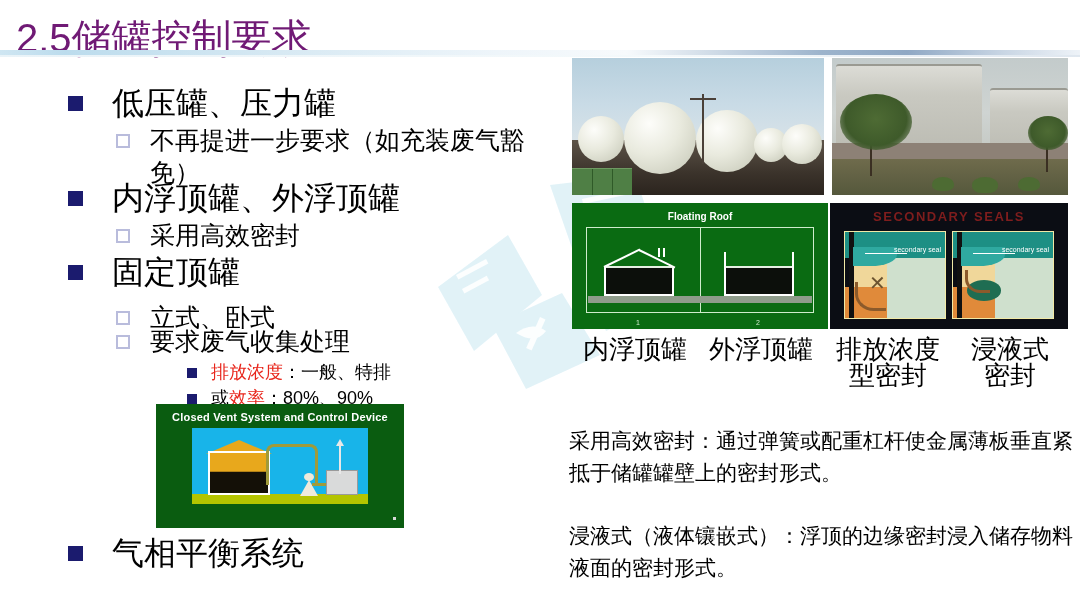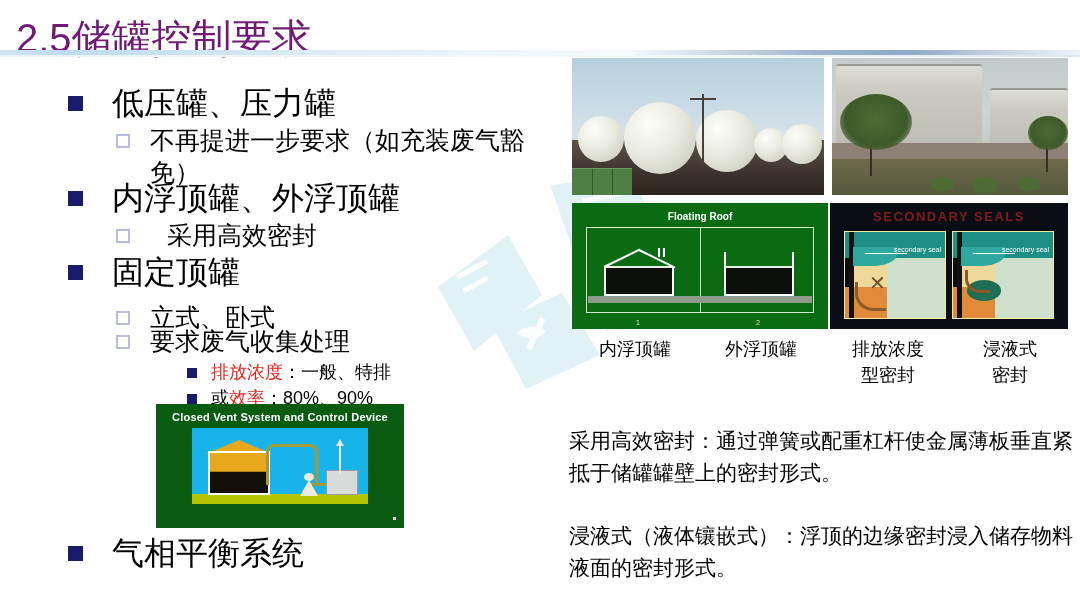--- a/index.html
+++ b/index.html
@@ -311,21 +311,21 @@
   .ss-blob {
     position: absolute; border-radius: 50%; background: #1f6d52;
   }
 
   
   .captions {
     position: absolute; left: 12px; top: 336px; width: 500px;
     display: flex;
   }
   .cap {
-    font-size: 18px; line-height: 26px; text-align: center;
+    font-size: 26px; line-height: 26px; text-align: center;
     white-space: pre-line;
   }
   .cap-1 { width: 126px; }
   .cap-2 { width: 126px; }
   .cap-3 { width: 128px; }
   .cap-4 { width: 116px; }
 
   
   .para {
     position: absolute; left: 9px; width: 508px;
@@ -373,21 +373,21 @@
   <div class="bullet-row" style="left:116px; top:64px; width:440px;">
     <div class="sq2"></div>
     <div class="lvl2-text">不再提进一步要求（如充装废气豁免）</div>
   </div>
 
   <div class="bullet-row" style="left:68px; top:117px;">
     <div class="sq1"></div>
     <div class="lvl1-text">内浮顶罐、外浮顶罐</div>
   </div>
 
-  <div class="bullet-row" style="left:116px; top:159px;gap:17px;">
+  <div class="bullet-row" style="left:116px; top:159px;">
     <div class="sq2"></div>
     <div class="lvl2-text">采用高效密封</div>
   </div>
 
   <div class="bullet-row" style="left:68px; top:191px;">
     <div class="sq1"></div>
     <div class="lvl1-text">固定顶罐</div>
   </div>
 
   <div class="bullet-row" style="left:116px; top:233px;margin-top:8px;">

